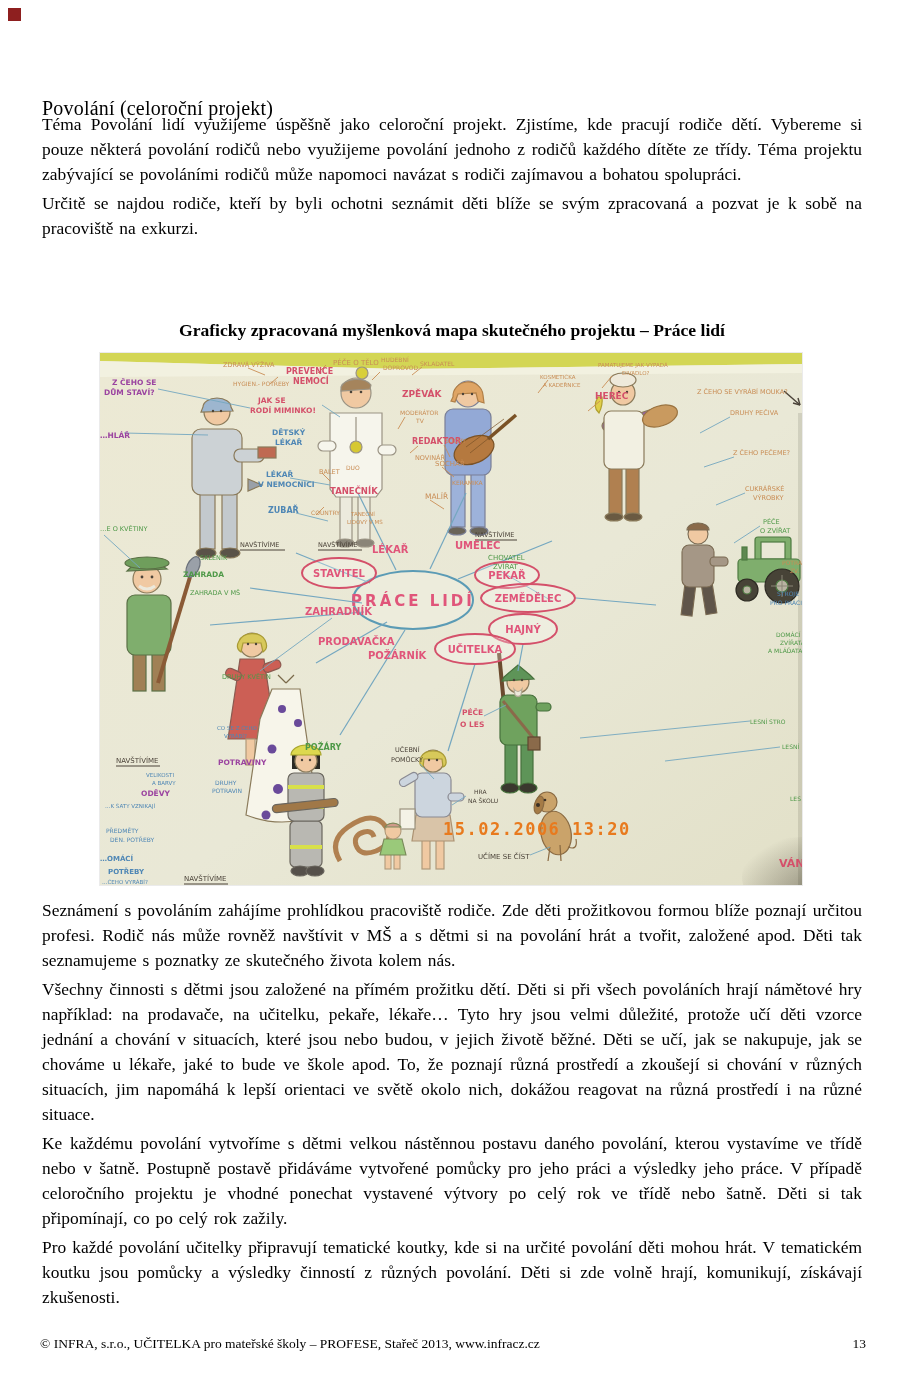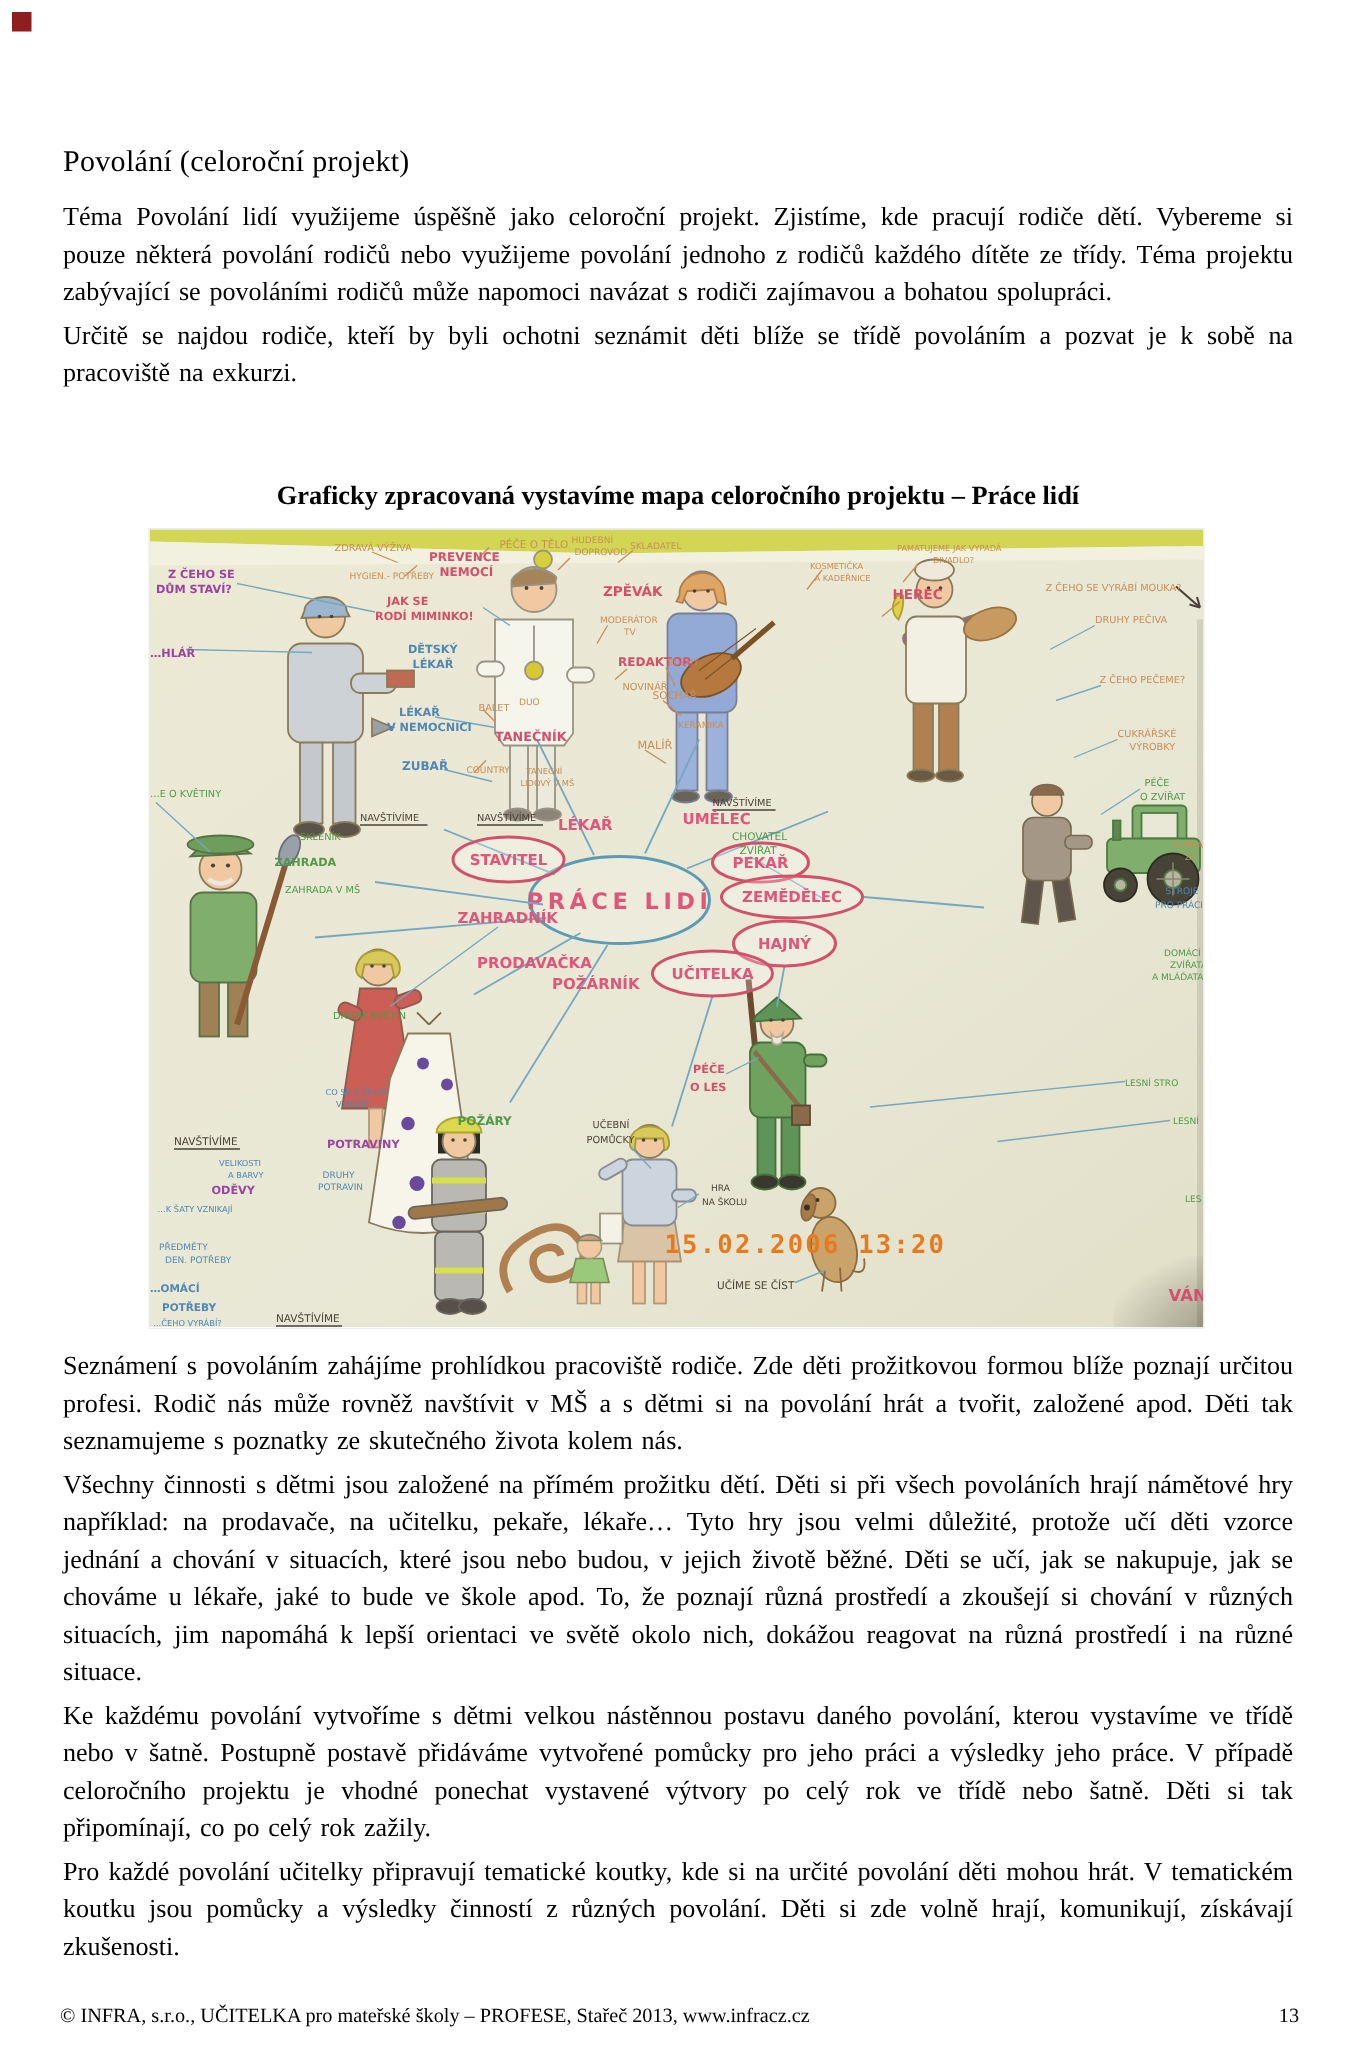--- a/index.html
+++ b/index.html
@@ -4,21 +4,21 @@
 <style>
   html,body{margin:0;padding:0;}
   body{width:903px;height:1376px;position:relative;background:#ffffff;
        font-family:"Liberation Serif",serif;color:#000;}
   .corner-mark{position:absolute;left:8px;top:8px;width:13px;height:13px;background:#8e1f1f;}
   .doc-title{position:absolute;left:42px;top:84px;width:820px;
              font-size:20px;font-weight:normal;letter-spacing:.2px;}
   .body-block{position:absolute;left:42px;width:820px;font-size:17.4px;line-height:25px;
               text-align:justify;}
   .body-block p{margin:0 0 4px 0;word-spacing:1.5px;}
-  #block-top{top:112px;margin-top:20px;}
+  #block-top{top:112px;}
   #block-bottom{top:898px;}
   .figure-heading{position:absolute;left:42px;top:320px;width:820px;text-align:center;
                   font-size:17.6px;font-weight:bold;}
   .photo-wrap{position:absolute;left:100px;top:353px;width:702px;height:532px;overflow:hidden;
               box-shadow:0 0 0 1px rgba(0,0,0,0.08);}
   .photo-wrap svg{display:block;}
   .page-footer{position:absolute;left:40px;top:1336px;width:826px;font-size:13.5px;}
   .page-footer .fnum{position:absolute;right:0;top:0;}
   svg text{font-family:"DejaVu Sans",sans-serif;}
   svg .ts{font-family:"DejaVu Sans Mono",monospace;font-weight:bold;letter-spacing:1.5px;}
@@ -26,24 +26,24 @@
 </style>
 </head>
 <body>
 
 <div class="corner-mark"></div>
 
 <h1 class="doc-title">Povolání (celoroční projekt)</h1>
 
 <div class="body-block" id="block-top">
   <p>Téma Povolání lidí využijeme úspěšně jako celoroční projekt. Zjistíme, kde pracují rodiče dětí. Vybereme si pouze některá povolání rodičů nebo využijeme povolání jednoho z rodičů každého dítěte ze třídy. Téma projektu zabývající se povoláními rodičů může napomoci navázat s rodiči zajímavou a bohatou spolupráci.</p>
-  <p>Určitě se najdou rodiče, kteří by byli ochotni seznámit děti blíže se třídě povoláním a pozvat je k sobě na pracoviště na exkurzi.</p>
+  <p>Určitě se najdou rodiče, kteří by byli ochotni seznámit děti blíže se svým zpracovaná a pozvat je k sobě na pracoviště na exkurzi.</p>
 </div>
 
-<div class="figure-heading">Graficky zpracovaná vystavíme mapa celoročního projektu – Práce lidí</div>
+<div class="figure-heading">Graficky zpracovaná myšlenková mapa skutečného projektu – Práce lidí</div>
 
 <div class="photo-wrap">
 <svg width="702" height="532" viewBox="0 0 702 532" xmlns="http://www.w3.org/2000/svg">
   <defs>
     <linearGradient id="paperG" x1="0" y1="0" x2="1" y2="1">
       <stop offset="0" stop-color="#ece9d4"></stop>
           <stop offset="0.55" stop-color="#e9e8d6"></stop>
           <stop offset="1" stop-color="#e2e0c8"></stop>
     </linearGradient>
     <radialGradient id="shadowG" cx="0.8" cy="0.8" r="0.9">

